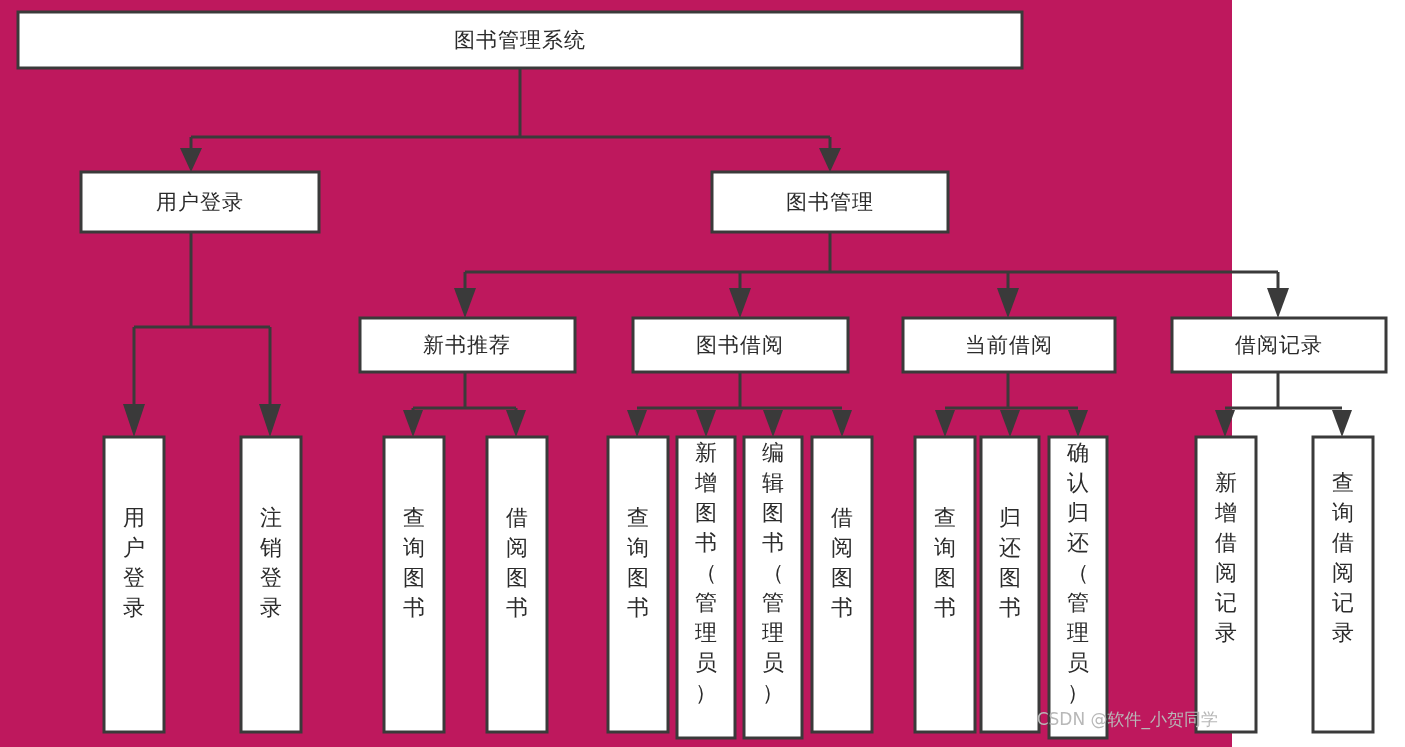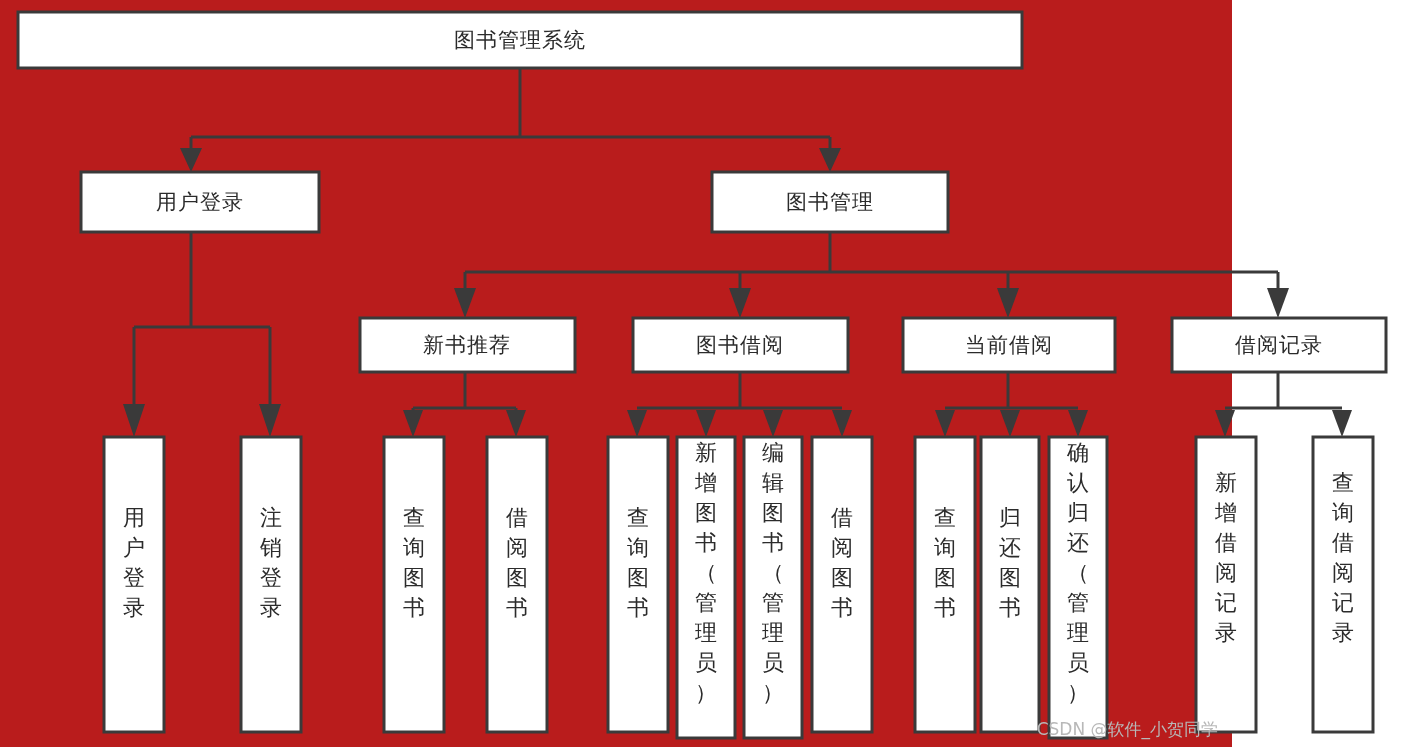--- a/index.html
+++ b/index.html
@@ -1,21 +1,21 @@
 <!DOCTYPE html>
 <html><head>
 <meta charset="utf-8">
 <title>图书管理系统 功能结构图</title>
 <style>
   html,body{margin:0;padding:0;background:#ffffff;}
   body{
     font-family:"DejaVu Sans","Liberation Sans",sans-serif;
     width:1405px;height:747px;overflow:hidden;position:relative;
   }
-  #diagram-root{position:relative;width:1232px;height:747px;background:#b91c1c;}
+  #diagram-root{position:relative;width:1232px;height:747px;background:#be185d;}
   svg#diagram-svg{display:block;width:1405px;height:747px;}
 
   .node-box{
     fill:#ffffff;
     stroke:#3a3a3a;
     stroke-width:3;
   }
   .connector{
     stroke:#3a3a3a;
     stroke-width:3;
@@ -35,21 +35,21 @@
   .node-label-v{
     font-family:"DejaVu Sans","Liberation Sans",sans-serif;
     font-size:22px;
     fill:#2b2b2b;
     text-anchor:middle;
     letter-spacing:0px;
   }
   .watermark{
     position:absolute;
     right:14px;
-    bottom:6px;
+    bottom:16px;
     font-family:"DejaVu Sans","Liberation Sans",sans-serif;
     font-size:17px;
     color:#b8b8b8;
     white-space:nowrap;
     user-select:none;
   }
 </style>
 </head>
 <body>
 

